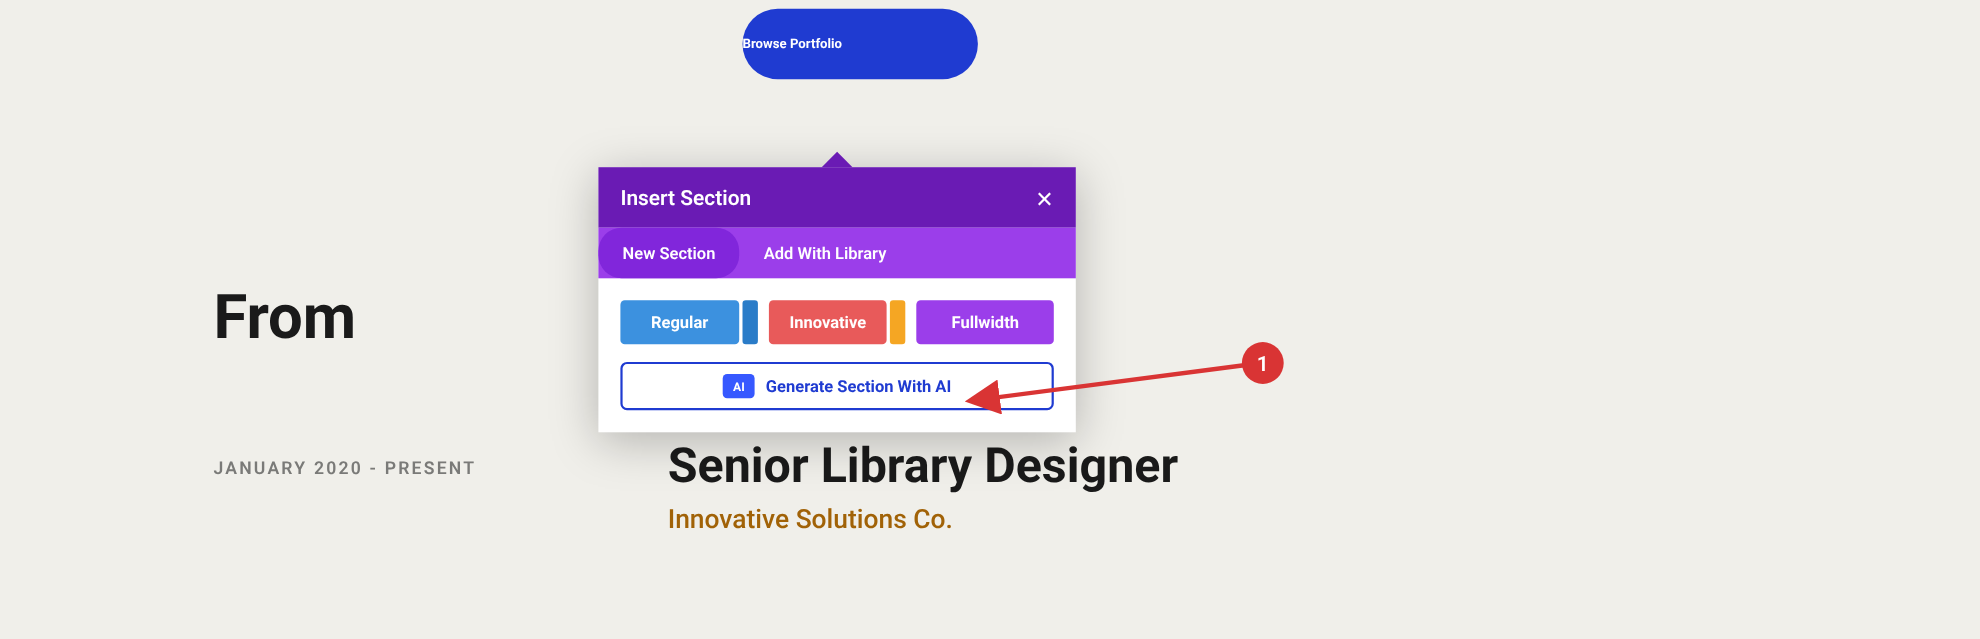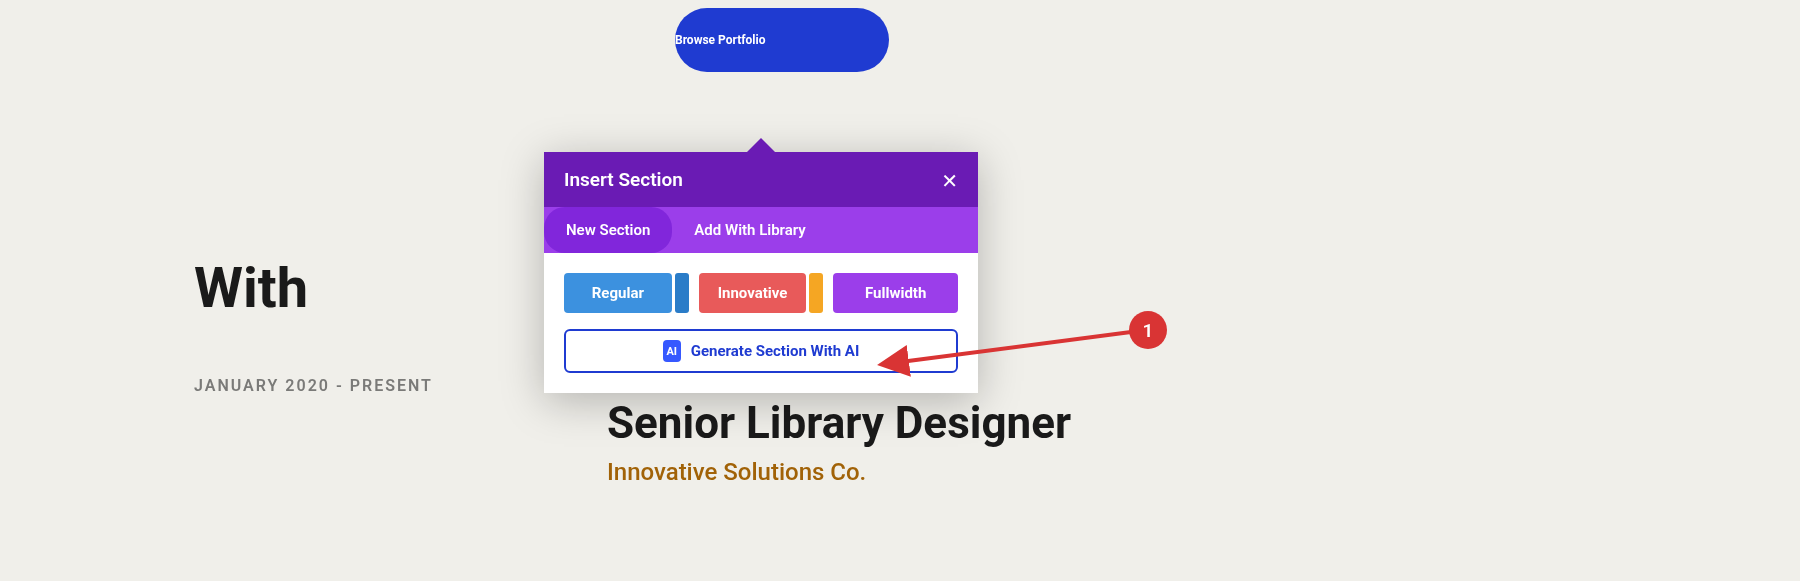--- a/index.html
+++ b/index.html
@@ -33,21 +33,21 @@
       position: absolute;
       top: 255px;
       left: 194px;
       font-size: 56px;
       font-weight: 700;
       color: #1a1a1a;
     }
 
     .date-range {
       position: absolute;
-      top: 376px;
+      top: 416px;
       left: 194px;
       font-size: 16px;
       font-weight: 600;
       letter-spacing: 2px;
       color: #7a7a78;
     }
 
     .job-title {
       position: absolute;
       top: 397px;
@@ -165,21 +165,21 @@
       display: flex;
       align-items: center;
       justify-content: center;
       gap: 10px;
       color: #1f3bd1;
       font-weight: 700;
       font-size: 15px;
       cursor: pointer;
     }
     .ai-icon {
-      width: 18px;
+      width: 29px;
       height: 22px;
       background: #3658ff;
       border-radius: 4px;
       display: flex;
       align-items: center;
       justify-content: center;
       color: #fff;
       font-size: 11px;
       font-weight: 700;
     }
@@ -214,21 +214,21 @@
       font-weight: 600;
     }
   </style>
 </head>
 <body>
 
 <div class="browse-btn">
   <span>Browse Portfolio</span>
 </div>
 
-<h1 class="work-heading">With</h1>
+<h1 class="work-heading">From</h1>
 <div class="date-range">JANUARY 2020 - PRESENT</div>
 <div class="job-title">Senior Library Designer</div>
 <div class="company">Innovative Solutions Co.</div>
 
 <div class="panel">
   <div class="panel-pointer"></div>
   <div class="panel-header">
     <div class="panel-title">Insert Section</div>
     <div class="close-icon">✕</div>
   </div>

